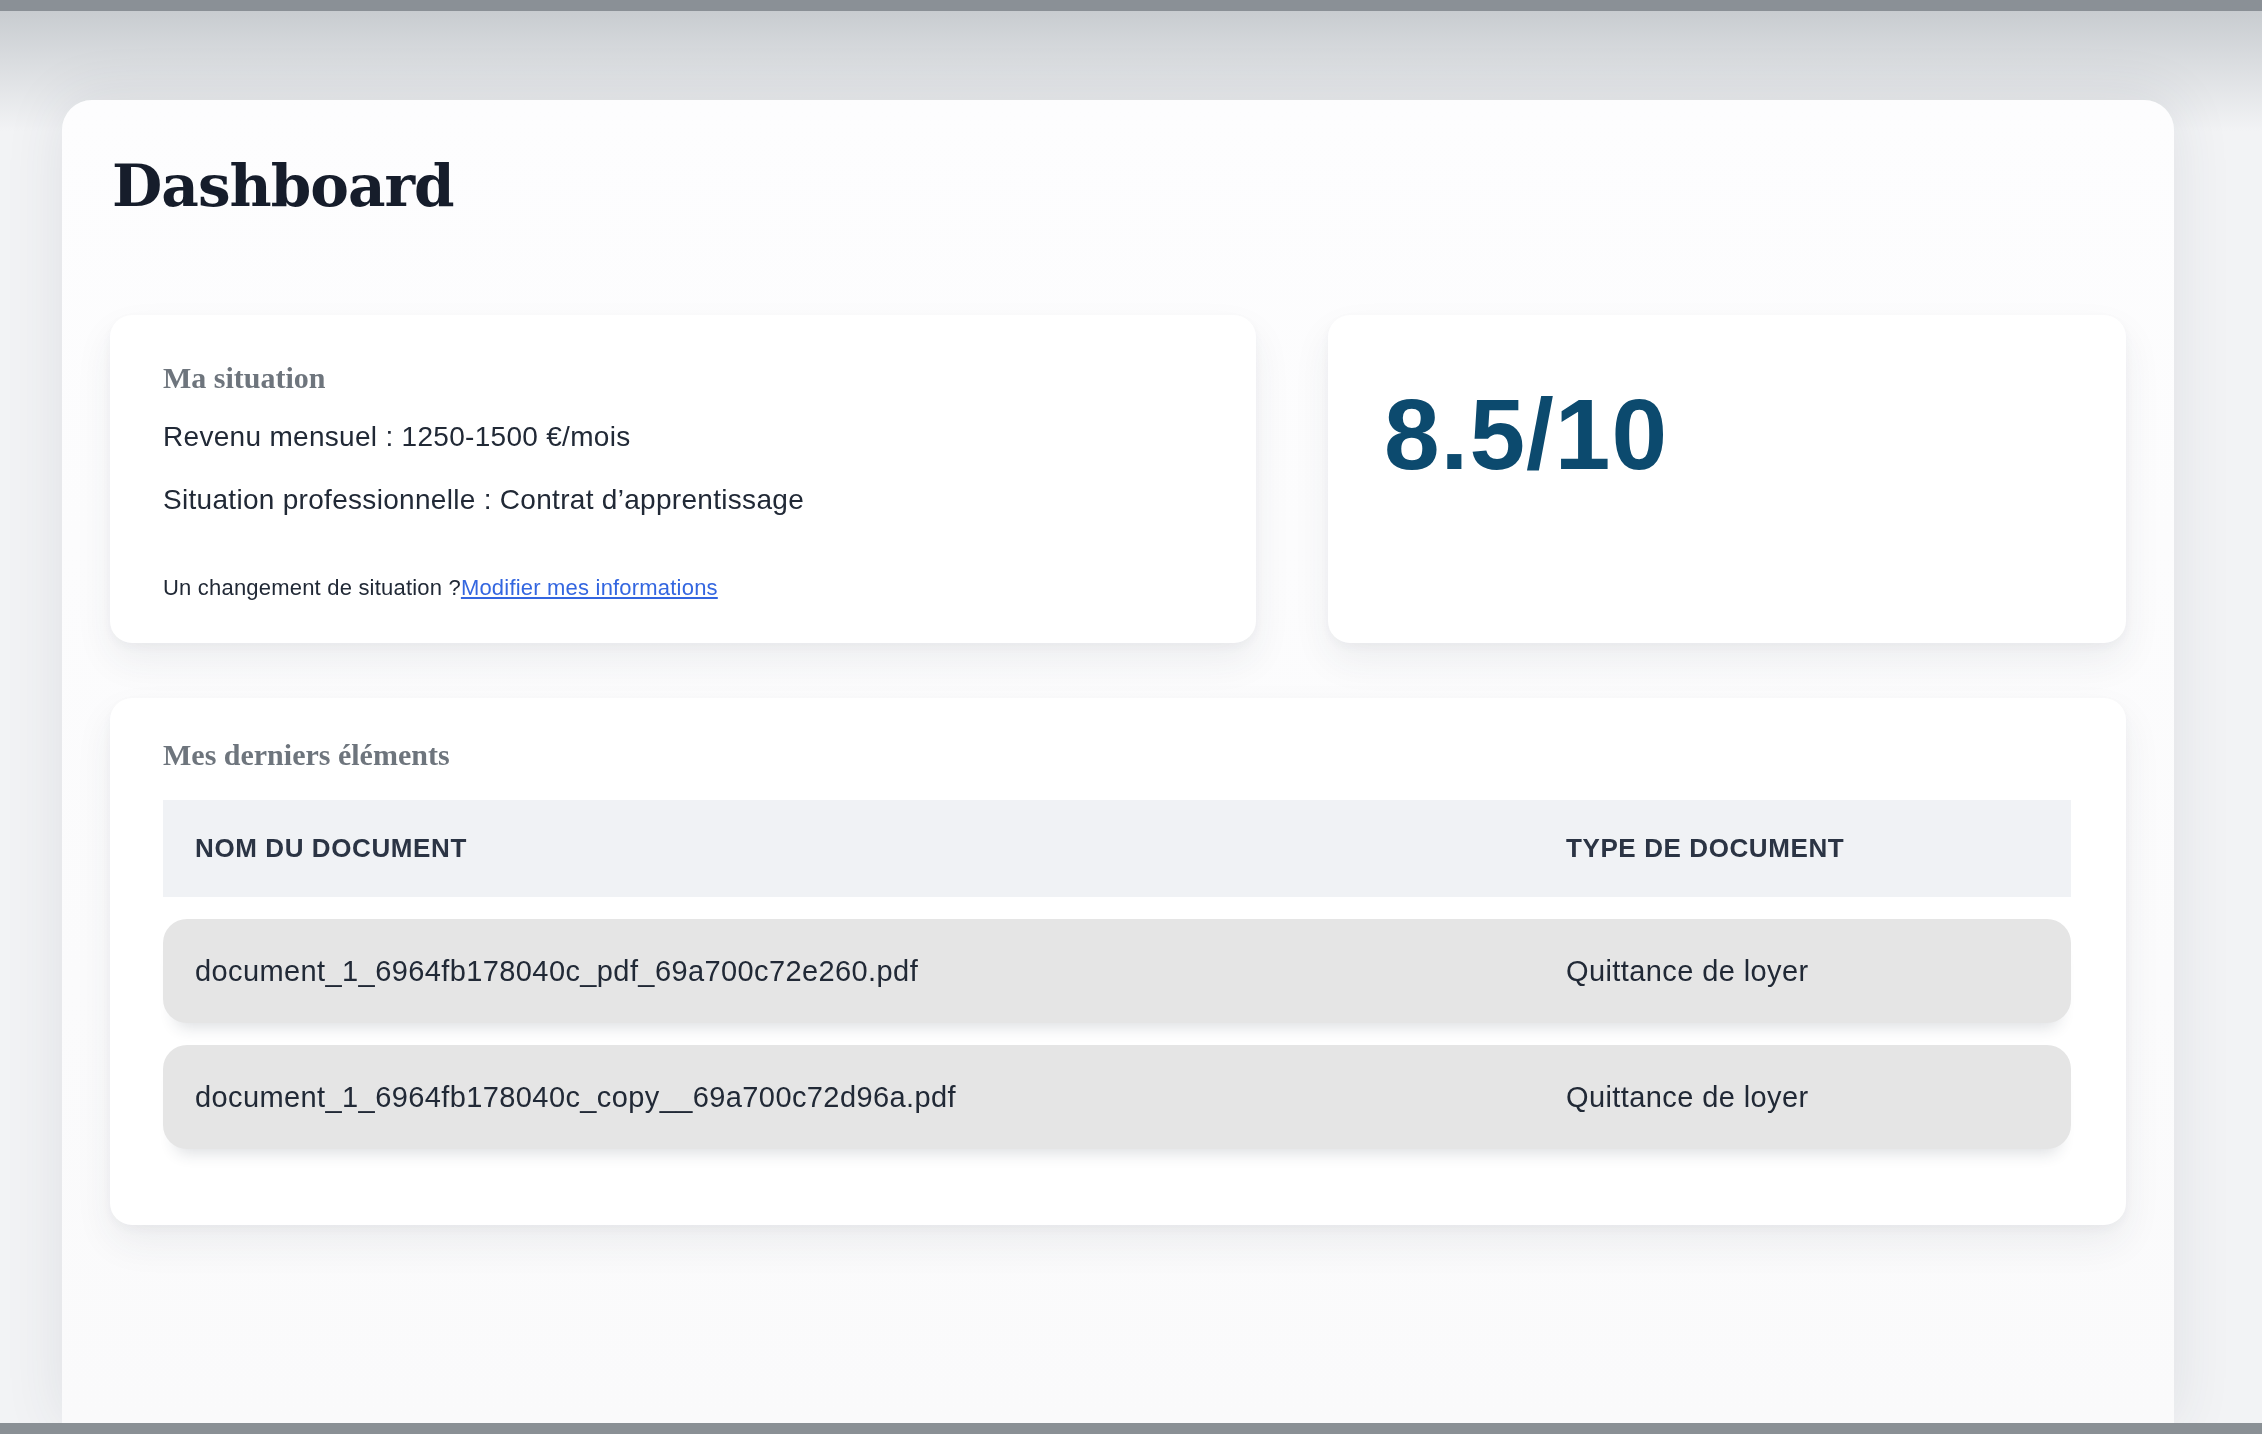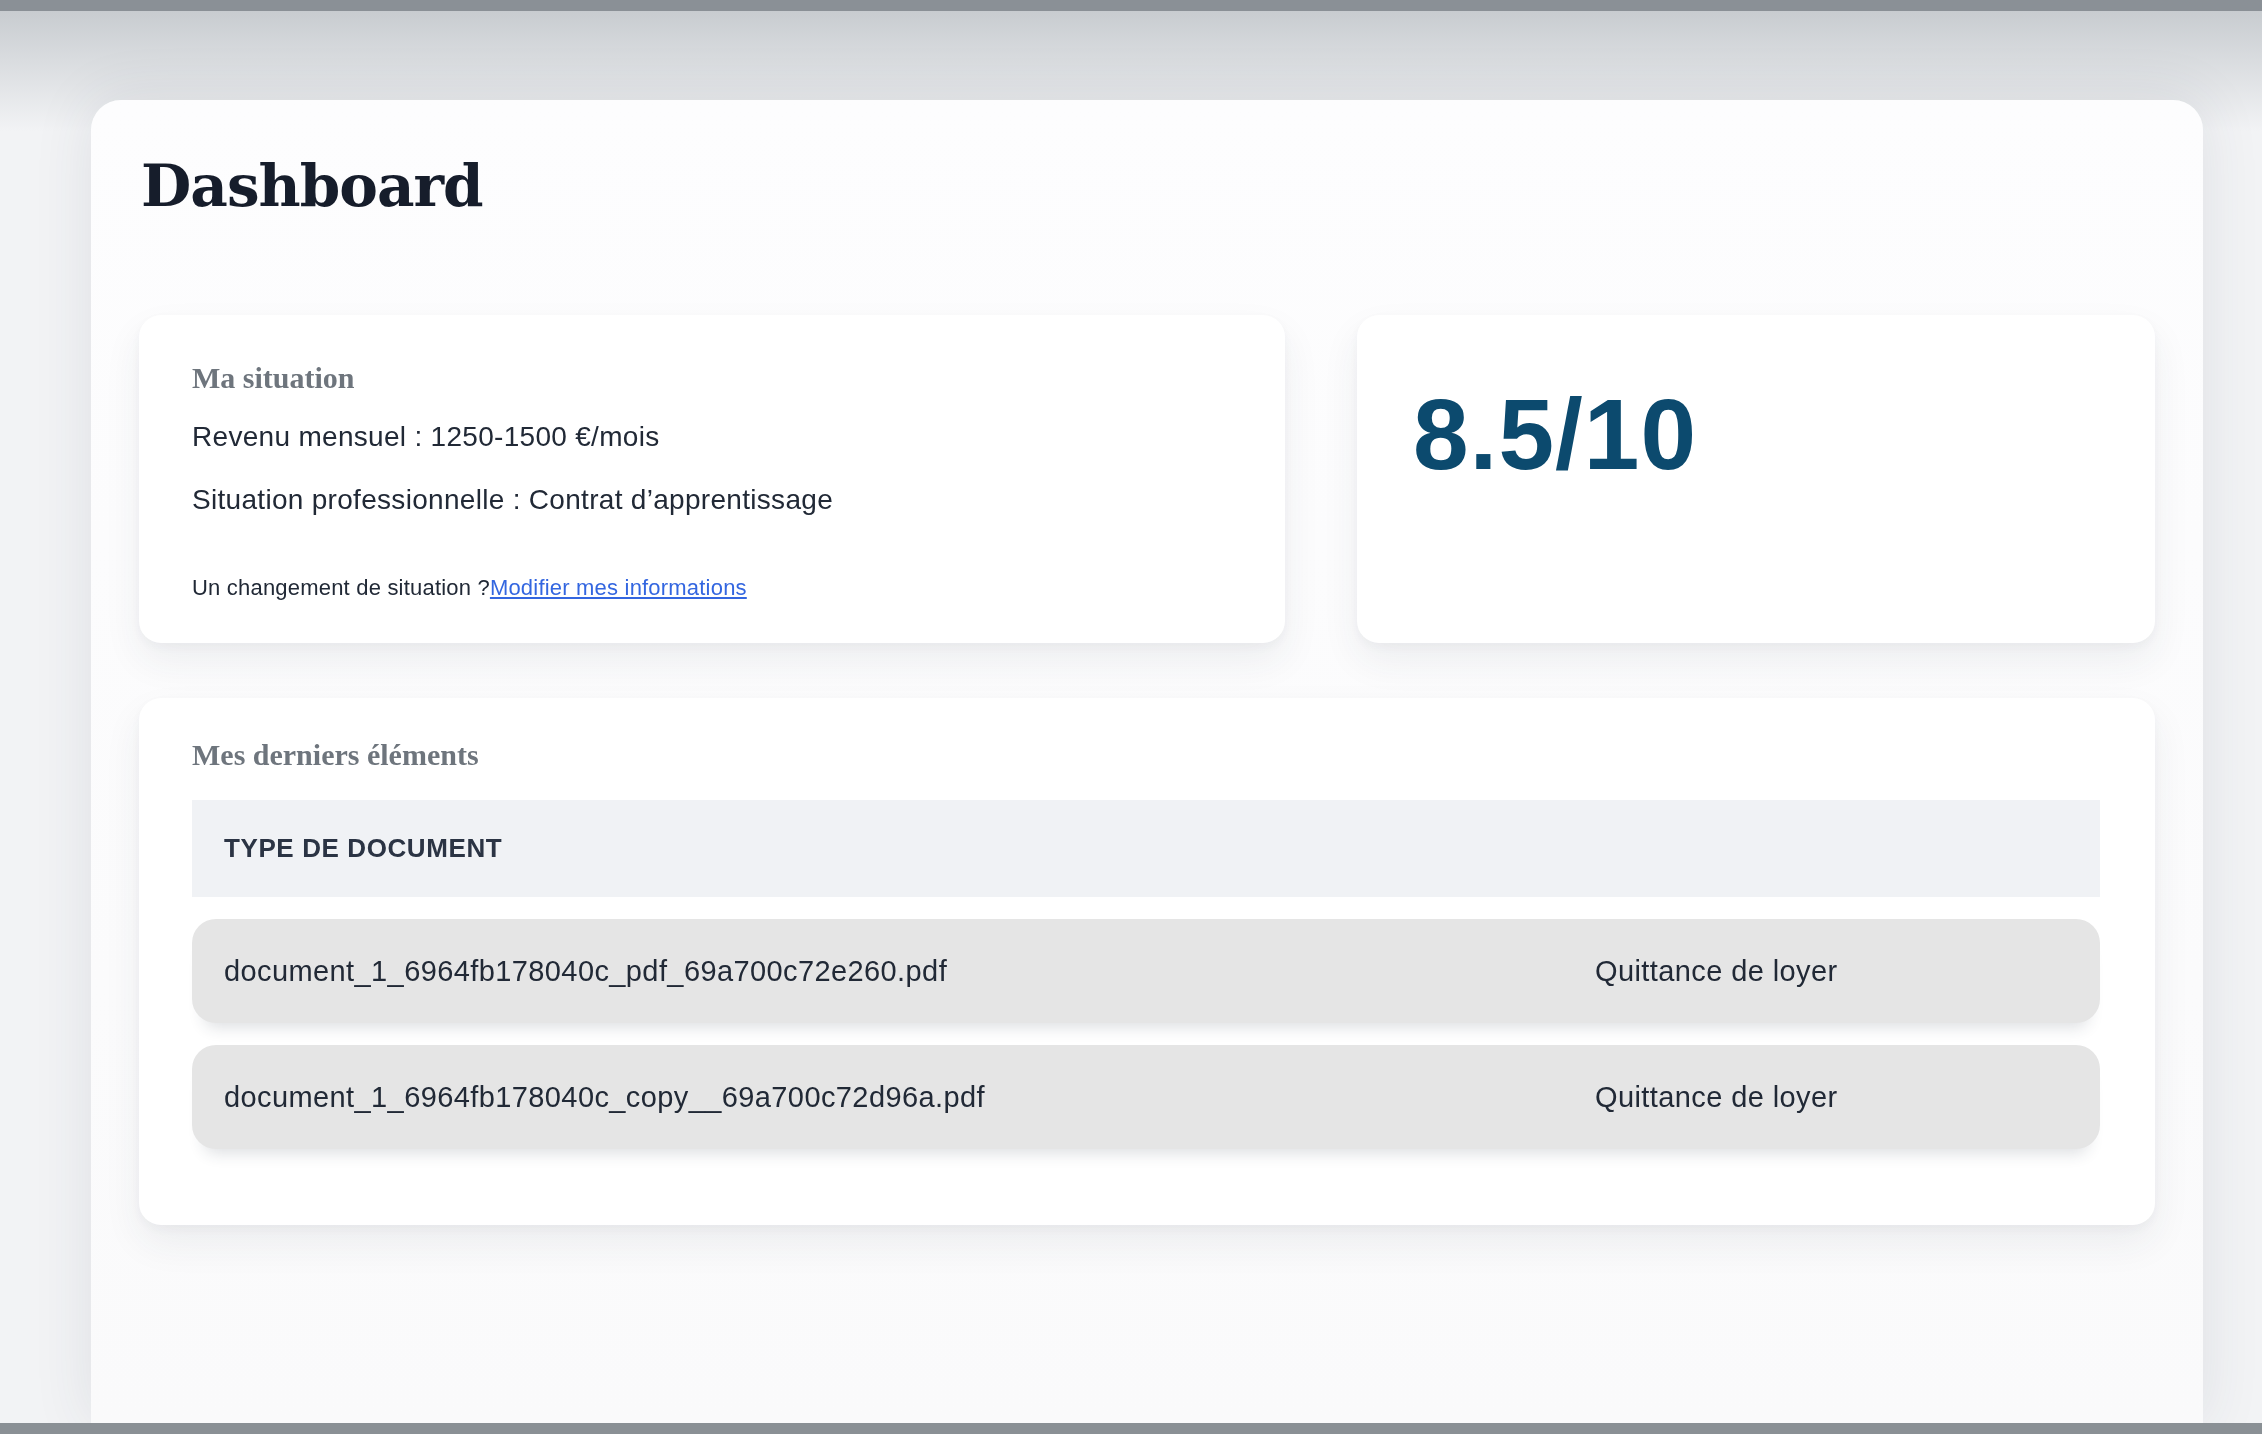--- a/index.html
+++ b/index.html
@@ -22,21 +22,21 @@
   }
   .top-shade {
     position: absolute; top: 11px; left: 0; width: 100%; height: 120px;
     background: linear-gradient(to bottom, #c8ccd0 0%, rgba(244,245,246,0) 100%);
     z-index: 0;
   }
 
   
   .main-container {
     position: absolute;
-    left: 91px; top: 100px; width: 2112px; bottom: 11px;
+    left: 62px; top: 100px; width: 2112px; bottom: 11px;
     background: linear-gradient(to bottom, #fdfdfe, #fafafb);
     border-radius: 30px 30px 0 0;
     box-shadow: 0 0 60px rgba(50, 60, 80, 0.10);
     padding: 52px 48px 0 48px;
     z-index: 2;
   }
 
   .page-title {
     font-family: "DejaVu Serif", serif;
     font-weight: 700;
@@ -184,20 +184,21 @@
     </div>
 
   </div>
 
   <div class="card documents-card">
     <div class="card-heading">Mes derniers éléments</div>
 
     <div class="doc-table">
 
       <div class="table-header-row">
+        <div class="th">NOM DU DOCUMENT</div>
         <div class="th">TYPE DE DOCUMENT</div>
       </div>
 
       <div class="doc-row">
         <div class="td">document_1_6964fb178040c_pdf_69a700c72e260.pdf</div>
         <div class="td">Quittance de loyer</div>
       </div>
 
       <div class="doc-row">
         <div class="td">document_1_6964fb178040c_copy__69a700c72d96a.pdf</div>

